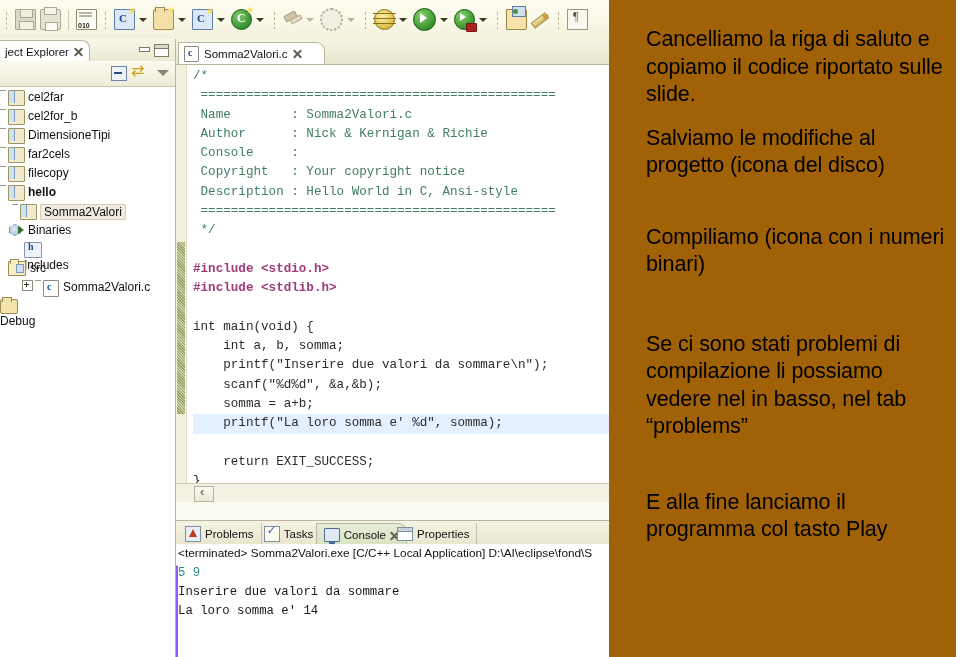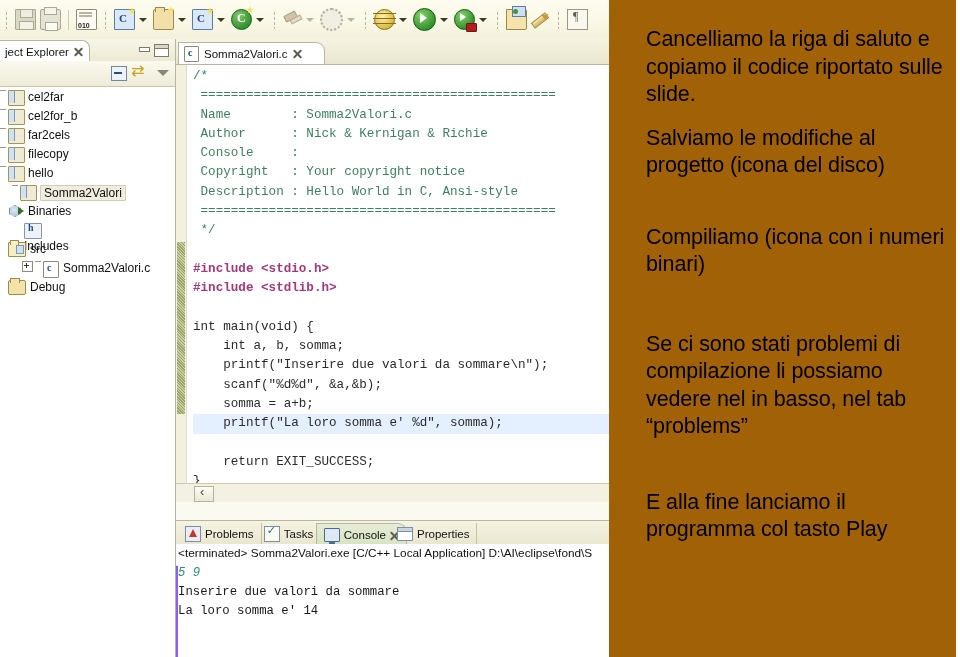--- a/index.html
+++ b/index.html
@@ -210,21 +210,21 @@
   .cons-head{
     position:absolute;left:0;top:24px;right:0;height:19px;
     font-size:11.8px;color:#111;padding:2px 0 0 2px;white-space:nowrap;overflow:hidden;
     border-bottom:1px solid #d8d5c0;background:#fff;
   }
   .cons-body{
     position:absolute;left:2px;top:44px;right:0;bottom:0;background:#fff;
     font-family:"Liberation Mono","DejaVu Sans Mono",monospace;
     font-size:12.3px;line-height:19px;white-space:pre;color:#1a1a1a;
   }
-  .cons-in{color:#2e8b86;font-style:italic;}
+  .cons-in{color:#2e8b86;}
 
   
   #notes{
     position:absolute;left:609px;top:0;width:347px;height:657px;
     background:#a16207;padding:26px 4px 0 37px;box-sizing:border-box;
   }
   .note{
     font-family:"Liberation Sans", sans-serif;
     font-size:21.5px;line-height:27.5px;color:#000;
     letter-spacing:-0.1px;
@@ -308,28 +308,33 @@
           <span>cel2far</span>
         </div>
         <div class="trow" style="padding-left: 0px;">
           <span class="stub"></span>
           <span class="proj-ic"></span>
           <span>cel2for_b</span>
         </div>
         <div class="trow" style="padding-left: 0px;">
           <span class="stub"></span>
           <span class="proj-ic"></span>
+          <span>DimensioneTipi</span>
+        </div>
+        <div class="trow" style="padding-left: 0px;">
+          <span class="stub"></span>
+          <span class="proj-ic"></span>
           <span>far2cels</span>
         </div>
         <div class="trow" style="padding-left: 0px;">
           <span class="stub"></span>
           <span class="proj-ic"></span>
           <span>filecopy</span>
         </div>
-        <div class="trow" style="padding-left: 0px;">
+        <div class="trow" style="padding-left: 0px; font-weight: bold;">
           <span class="stub"></span>
           <span class="proj-ic"></span>
           <span>hello</span>
         </div>
         <div class="trow" style="padding-left: 12px;">
           <span class="stub"></span>
           <span class="proj-ic"></span>
           <span class="sel">Somma2Valori</span>
         </div>
         <div class="trow" style="padding-left: 8px;">
@@ -343,21 +348,21 @@
         <div class="trow" style="padding-left: 8px;">
           <span class="ic-src"></span>
           <span>src</span>
         </div>
         <div class="trow" style="padding-left: 20px;">
           <span class="exp-toggle plus"></span>
           <span class="stub"></span>
           <span class="ic-cfile"></span>
           <span>Somma2Valori.c</span>
         </div>
-        <div class="trow" style="padding-left: 8px;">
+        <div class="trow" style=" flex-direction: column;">
           <span class="ic-dbg"></span>
           <span>Debug</span>
         </div>
       </div>
   </div>
 
   <div class="editor">
     <div class="ed-tabrow">
       <div class="ed-tab">
         <span class="ic-cfile" style="width:13px;height:14px;margin:0"></span>

